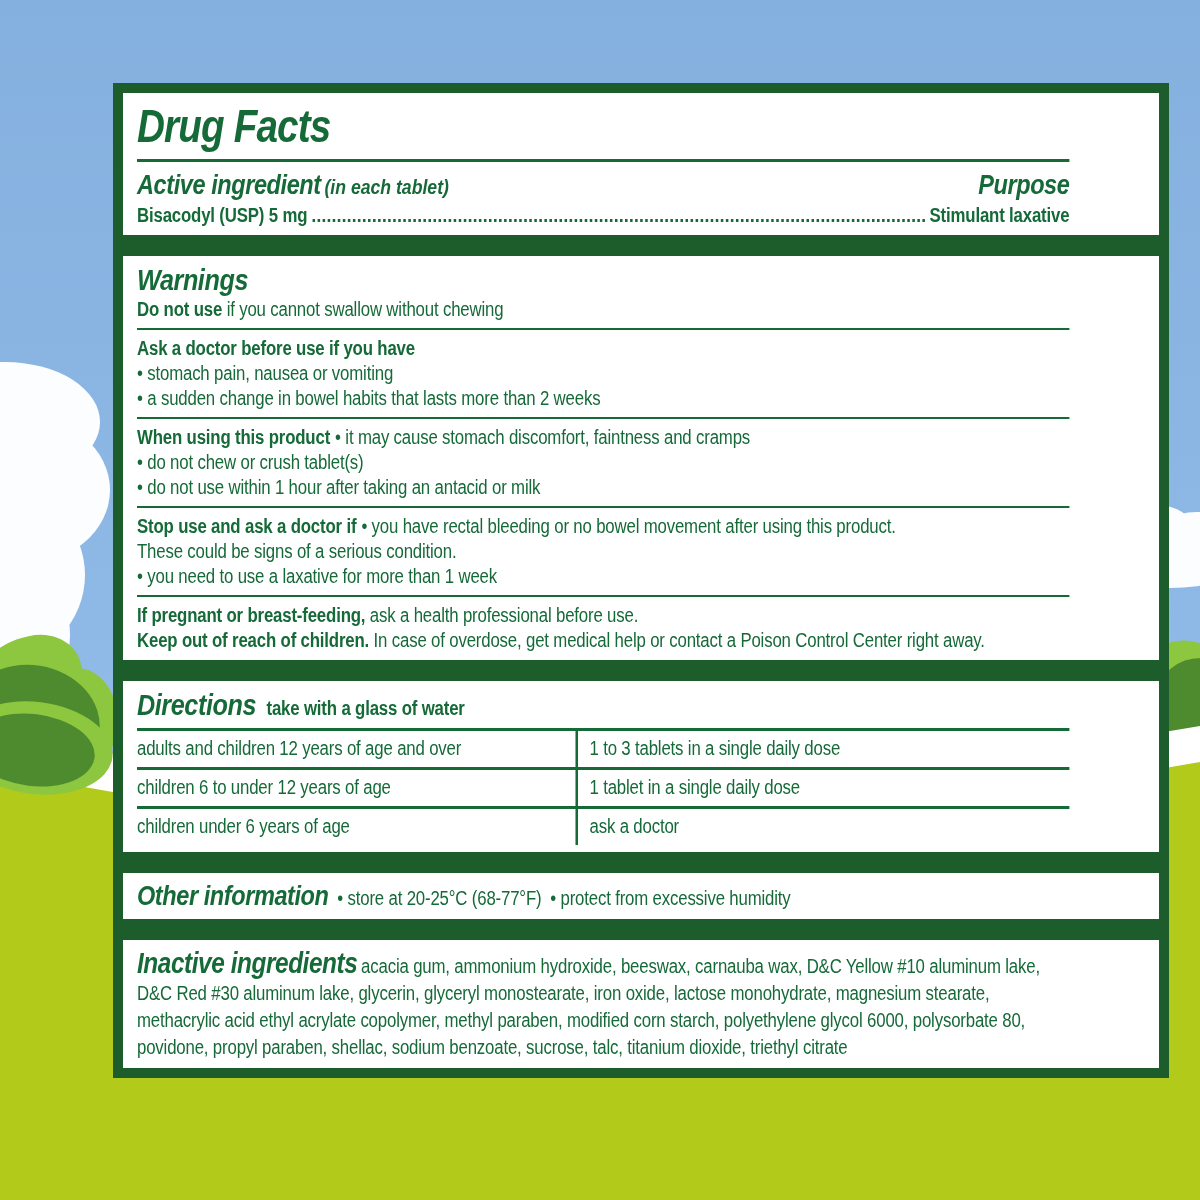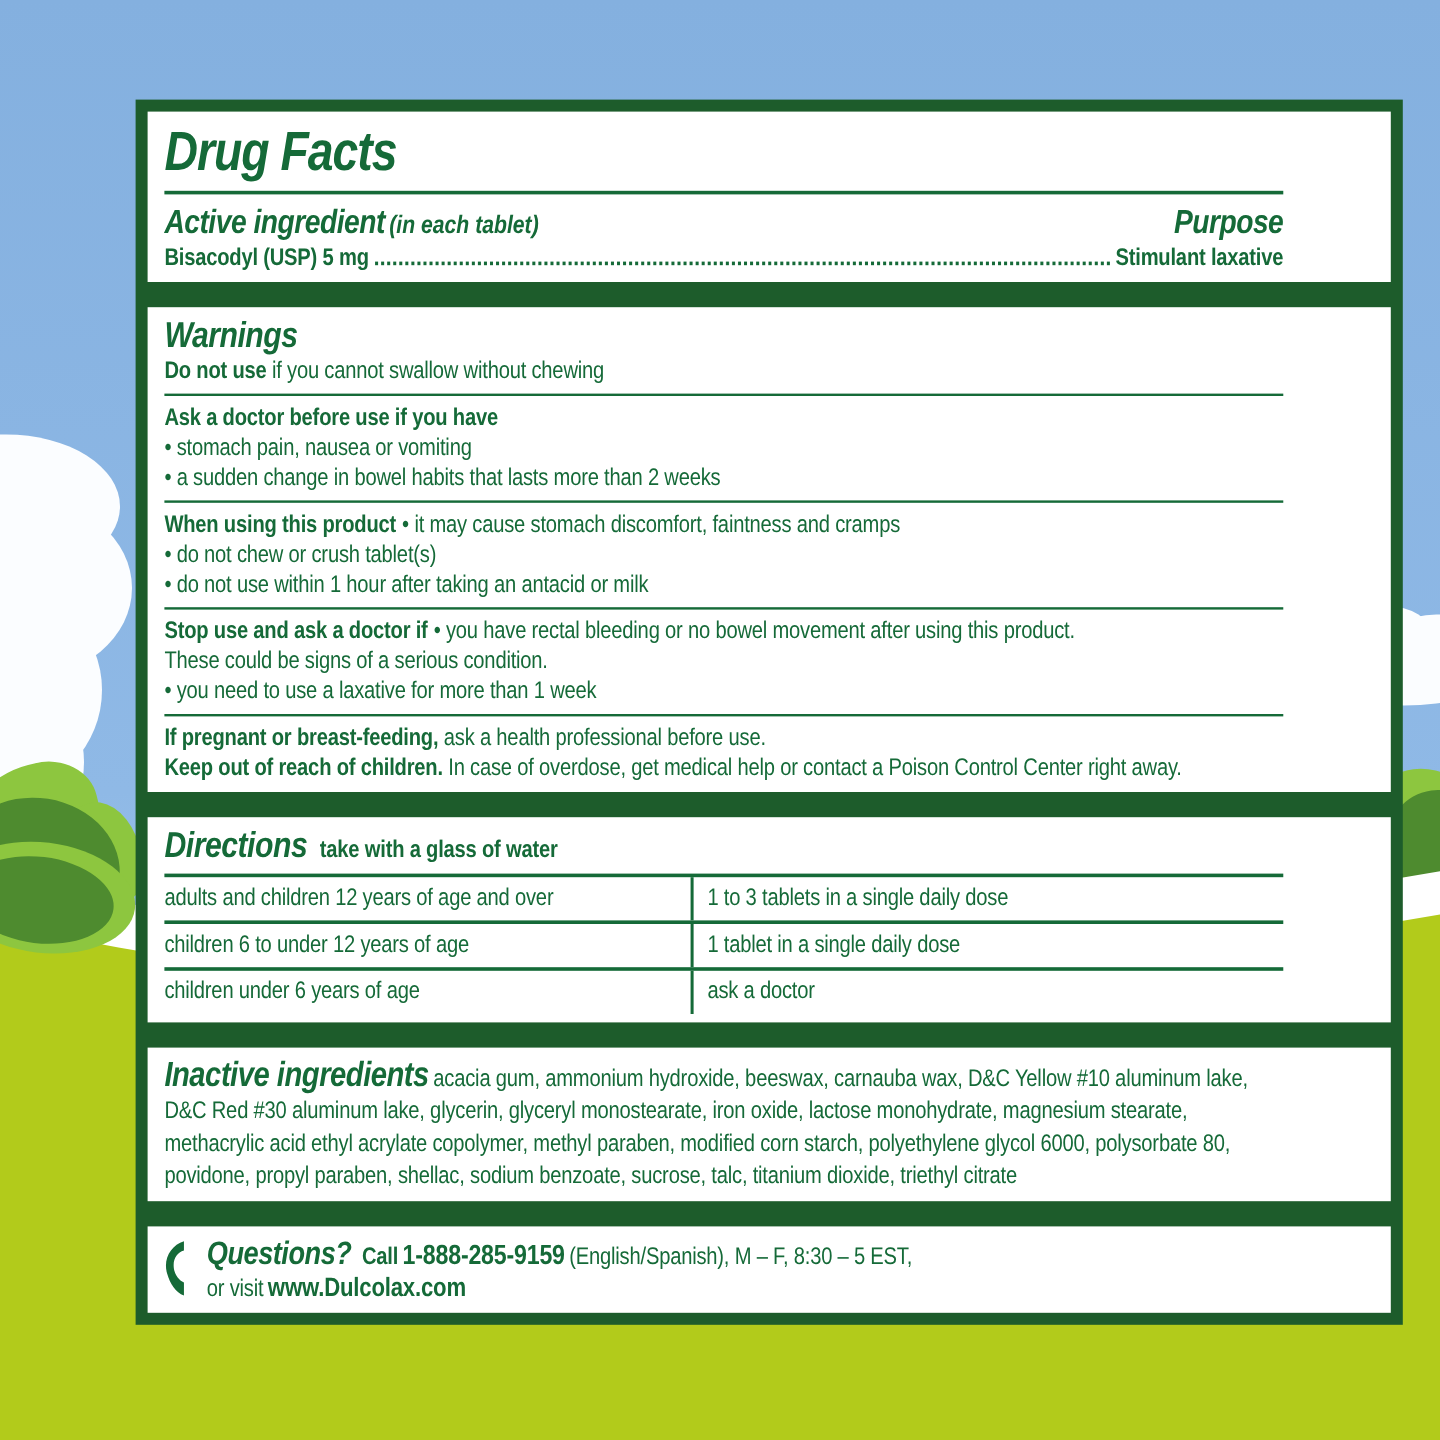--- a/index.html
+++ b/index.html
@@ -158,39 +158,29 @@
           <div class="dir-cell dose t reg">1 tablet in a single daily dose</div>
         </div>
         <div class="dir-row">
           <div class="dir-cell t reg">children under 6 years of age</div>
           <div class="dir-cell dose t reg">ask a doctor</div>
         </div>
       </div>
     </div>
   </div>
 
+  <div class="panel">
+    <div class="sq">
+      <span class="h2">Other information</span>
+      <span class="t reg after-dot">store at 20-25°C (68-77°F)</span>
+      <span class="t reg after-dot">protect from excessive humidity</span>
+    </div>
+  </div>
 
   <div class="panel">
     <div class="sq">
       <span class="h2" style="font-size:29px;">Inactive ingredients</span>
       <span class="t reg" style="line-height:27px;">acacia gum, ammonium hydroxide, beeswax, carnauba wax, D&amp;C Yellow #10 aluminum lake, D&amp;C Red #30 aluminum lake, glycerin, glyceryl monostearate, iron oxide, lactose monohydrate, magnesium stearate, methacrylic acid ethyl acrylate copolymer, methyl paraben, modified corn starch, polyethylene glycol 6000, polysorbate 80, povidone, propyl paraben, shellac, sodium benzoate, sucrose, talc, titanium dioxide, triethyl citrate</span>
     </div>
   </div>
 
-  <div class="panel">
-    <div class="sq questions-inner">
-      <svg class="phone-icon" width="28" height="48" viewBox="0 0 26 44" aria-hidden="true">
-        <path d="M18,1 C6,4 -1.5,15 2.5,26 C5.2,34 10.5,40.8 18,43 L18,33 C13.2,31 9.8,27.2 8.8,22.4 C7.4,15.4 11.4,9.6 18,8.2 Z" fill="#156a38"></path>
-      </svg>
-      <span class="q-line">
-        <span class="h2" style="font-size:27px;">Questions?</span>
-        <span class="t" style="margin-left:6px;">Call</span>
-        <span class="t q-phone">1-888-285-9159</span>
-        <span class="t reg">(English/Spanish),  M – F,  8:30 – 5 EST,</span>
-      </span>
-      <span class="q-line">
-        <span class="t reg">or visit</span>
-        <span class="t q-site">www.Dulcolax.com</span>
-      </span>
-    </div>
-  </div>
 
 </div>
 
 </body></html>

